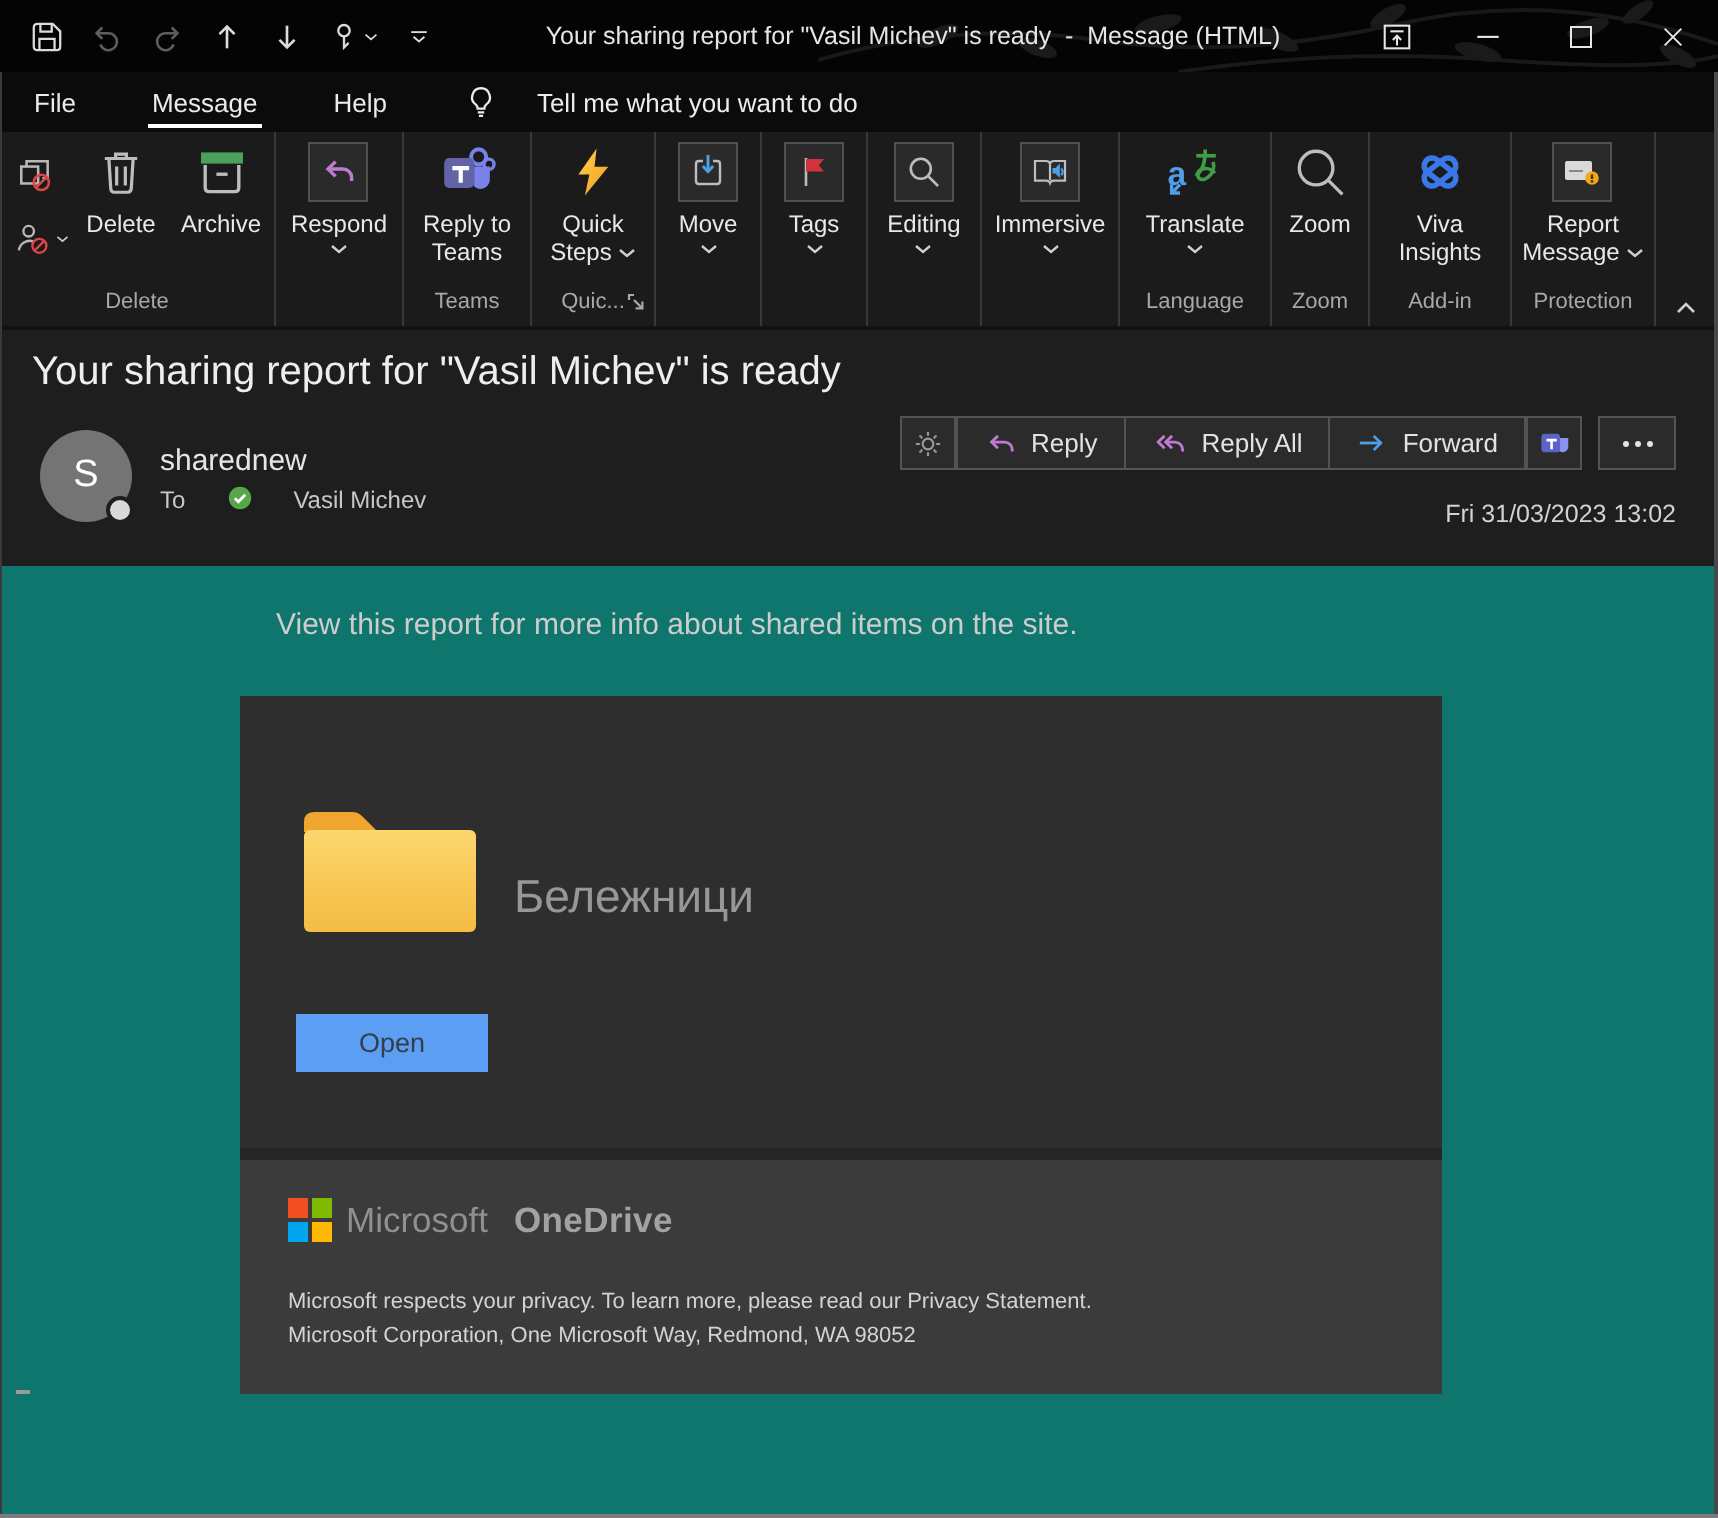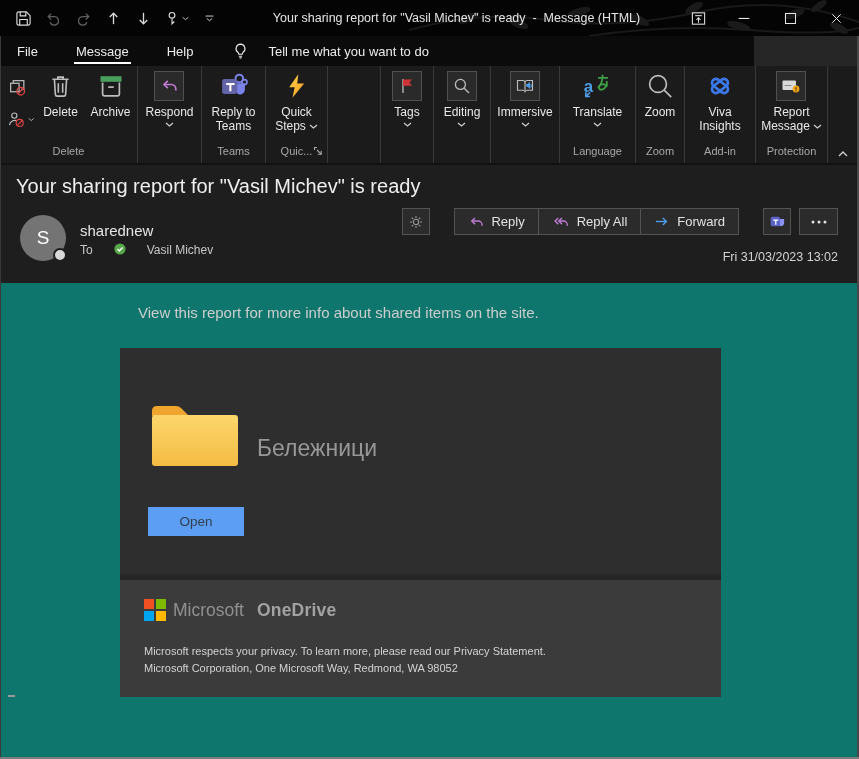--- a/index.html
+++ b/index.html
@@ -15,21 +15,21 @@
   .titlebar { position:absolute; left:0; top:0; width:859px; height:36px; background:#040404; }
   .leafdeco { position:absolute; right:0; top:0; pointer-events:none; }
   .qat { position:absolute; left:8px; top:0; height:36px; display:flex; align-items:center; z-index:2; }
   .qbtn { width:30px; height:36px; display:flex; align-items:center; justify-content:center; gap:2px; }
   .titletext { position:absolute; left:0; right:0; top:0; height:36px; display:flex; align-items:center;
     justify-content:center; padding-left:54px; font-size:12.5px; color:#e6e6e6; z-index:1; white-space:pre; }
   .wincontrols { position:absolute; right:0; top:0; height:36px; display:flex; z-index:2; }
   .wbtn { width:46px; height:36px; display:flex; align-items:center; justify-content:center; }
 
   
-  .menubar { position:absolute; left:0; top:36px; width:754px; height:30px; background:#0b0b0b;
+  .menubar { position:absolute; left:0; top:36px; width:859px; height:30px; background:#0b0b0b;
     display:flex; align-items:center; }
   .mtab { position:relative; height:30px; display:flex; align-items:center; padding:0 13px;
     font-size:13px; color:#ececec; }
   .mtab.active::after { content:""; position:absolute; left:11px; right:11px; bottom:2px; height:2px; background:#fff; }
   .tellme { display:flex; align-items:center; gap:19px; margin-left:26px; font-size:13px; color:#ececec; }
 
   
   .ribbon { position:absolute; left:0; top:66px; width:859px; height:97px; background:#1b1b1b; display:flex; }
   .ribbon-sep { position:absolute; left:0; top:163px; width:859px; height:2px; background:#121212; }
   .rgroup { display:flex; flex-direction:column; border-right:1px solid #393939; }
@@ -53,21 +53,21 @@
   .avatar { position:absolute; left:20px; top:50px; width:46px; height:46px; border-radius:50%;
     background:#747474; color:#fff; font-size:19px; display:flex; align-items:center; justify-content:center; }
   .presence { position:absolute; right:-1px; bottom:-1px; width:14px; height:14px; border-radius:50%;
     background:#d9d9d9; border:2px solid #1e1e1e; }
   .sender { position:absolute; left:80px; top:57px; font-size:15px; color:#e5e5e5; }
   .toline { position:absolute; left:80px; top:78px; font-size:12px; color:#c7c7c7; display:flex; align-items:flex-start; gap:21px; }
   .actions { position:absolute; right:21px; top:43px; display:flex; align-items:center; }
   .hbtn { height:27px; border:1px solid #535353; background:#2b2b2b; color:#e2e2e2; font-size:13px;
     display:flex; align-items:center; gap:7px; padding:0 13px; }
   .hbtn.icononly { width:28px; padding:0; justify-content:center; }
-  .seg { display:flex; margin:0 24px; }
+  .seg { display:flex; margin:0 0; }
   .seg .hbtn + .hbtn { border-left:none; }
   .moregap { margin-left:8px; }
   .dateline { position:absolute; right:21px; top:85px; font-size:12.5px; color:#d2d2d2; }
 
   
   .mbody { position:absolute; left:0; top:283px; width:859px; height:474px; background:#0f766e; }
   .intro { position:absolute; left:138px; top:21px; font-size:15px; color:#cdcdcd; }
   .card { position:absolute; left:120px; top:65px; width:601px; }
   .card-main { position:relative; height:226px; background:#2e2e2e; }
   .folder { position:absolute; left:32px; top:56px; }
@@ -322,20 +322,37 @@
         <span>Quic...</span>
         <svg class="launcher" width="10" height="10" viewBox="0 0 10 10" fill="none" stroke="#a8a8a8" stroke-width="1.1">
           <path d="M1.5 4 V1.5 H4"></path>
             <path d="M4 4 L8.2 8.2"></path>
             <path d="M8.2 4.8 V8.2 H4.8"></path>
         </svg>
       </div>
     </div>
 
     <div class="rgroup" style="width:53px">
+      <div class="rcontent">
+        <div class="rbtn">
+          <div class="icn boxed">
+            <svg width="20" height="20" viewBox="0 0 20 20" fill="none" stroke="#bdbdbd" stroke-width="1.2">
+              <path d="M7.5 4.5 H5.5 q-1.5 0-1.5 1.5 v8.5 q0 1.5 1.5 1.5 h9 q1.5 0 1.5-1.5 V6 q0-1.5-1.5-1.5 h-2"></path>
+              <g stroke="#4f9ee8" stroke-width="1.5">
+                  <path d="M10 1.5 v8"></path>
+                  <path d="M7.4 7 L10 9.8 L12.6 7"></path>
+                </g>
+            </svg>
+          </div>
+          <div class="rbl"><span>Move</span></div>
+          <svg class="chev" width="9" height="5" viewBox="0 0 9 5" fill="none" stroke="#d0d0d0" stroke-width="1.2">
+              <path d="M1 1 L4.5 4 L8 1"></path>
+            </svg>
+        </div>
+      </div>
       <div class="rlabel"></div>
     </div>
 
     <div class="rgroup" style="width:53px">
       <div class="rcontent">
         <div class="rbtn">
           <div class="icn boxed">
             <svg width="20" height="20" viewBox="0 0 20 20">
               <path d="M6 3 v14" stroke="#bdbdbd" stroke-width="1.3" fill="none"></path>
               <polygon points="6,3.5 15,3.5 12.4,6.6 15,9.7 6,9.7" fill="#d13438"></polygon>

